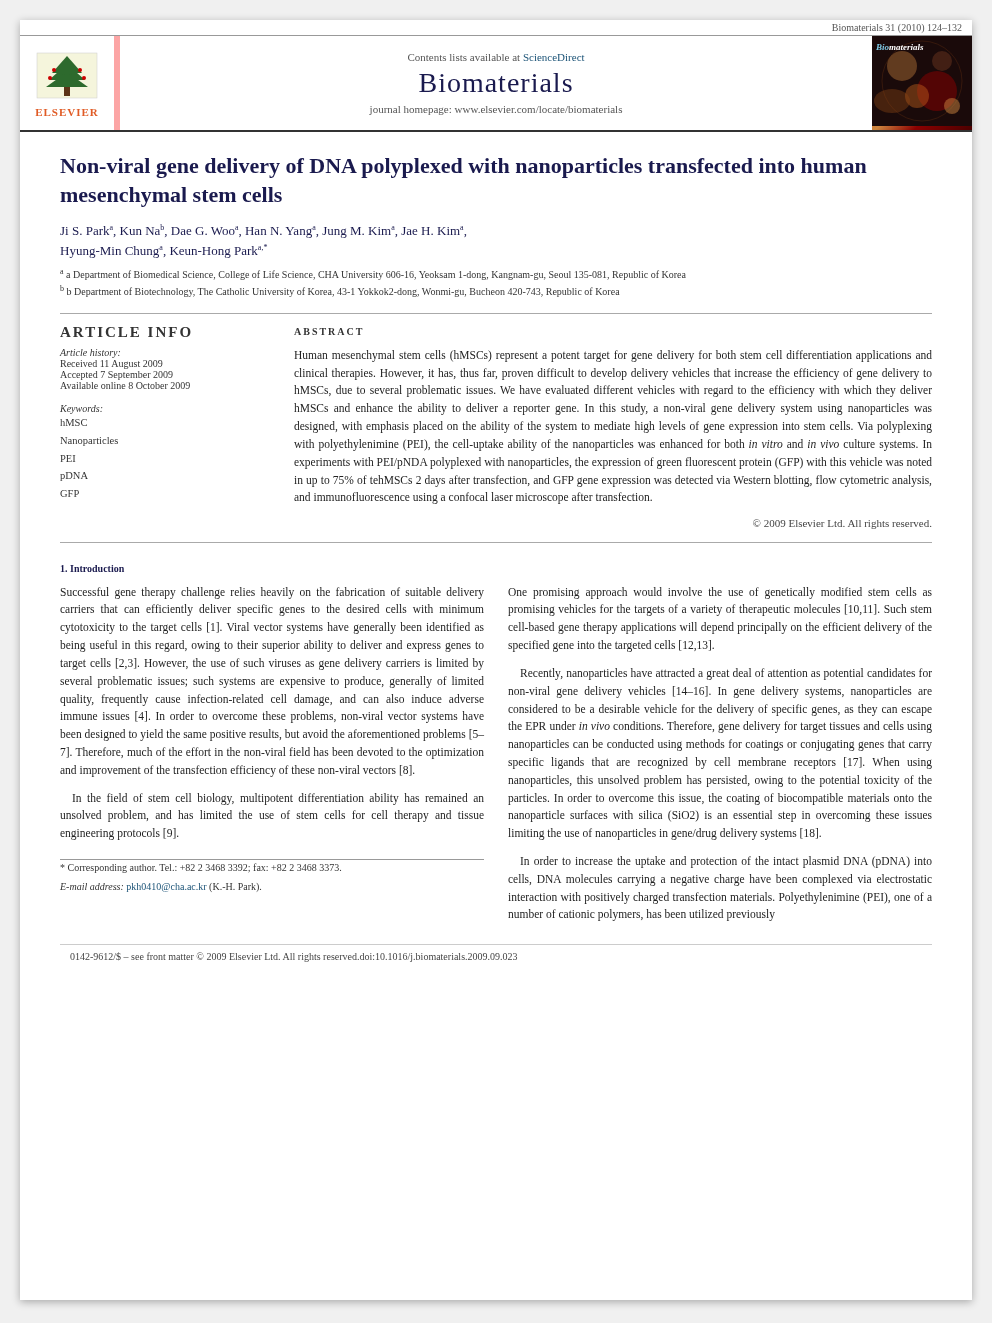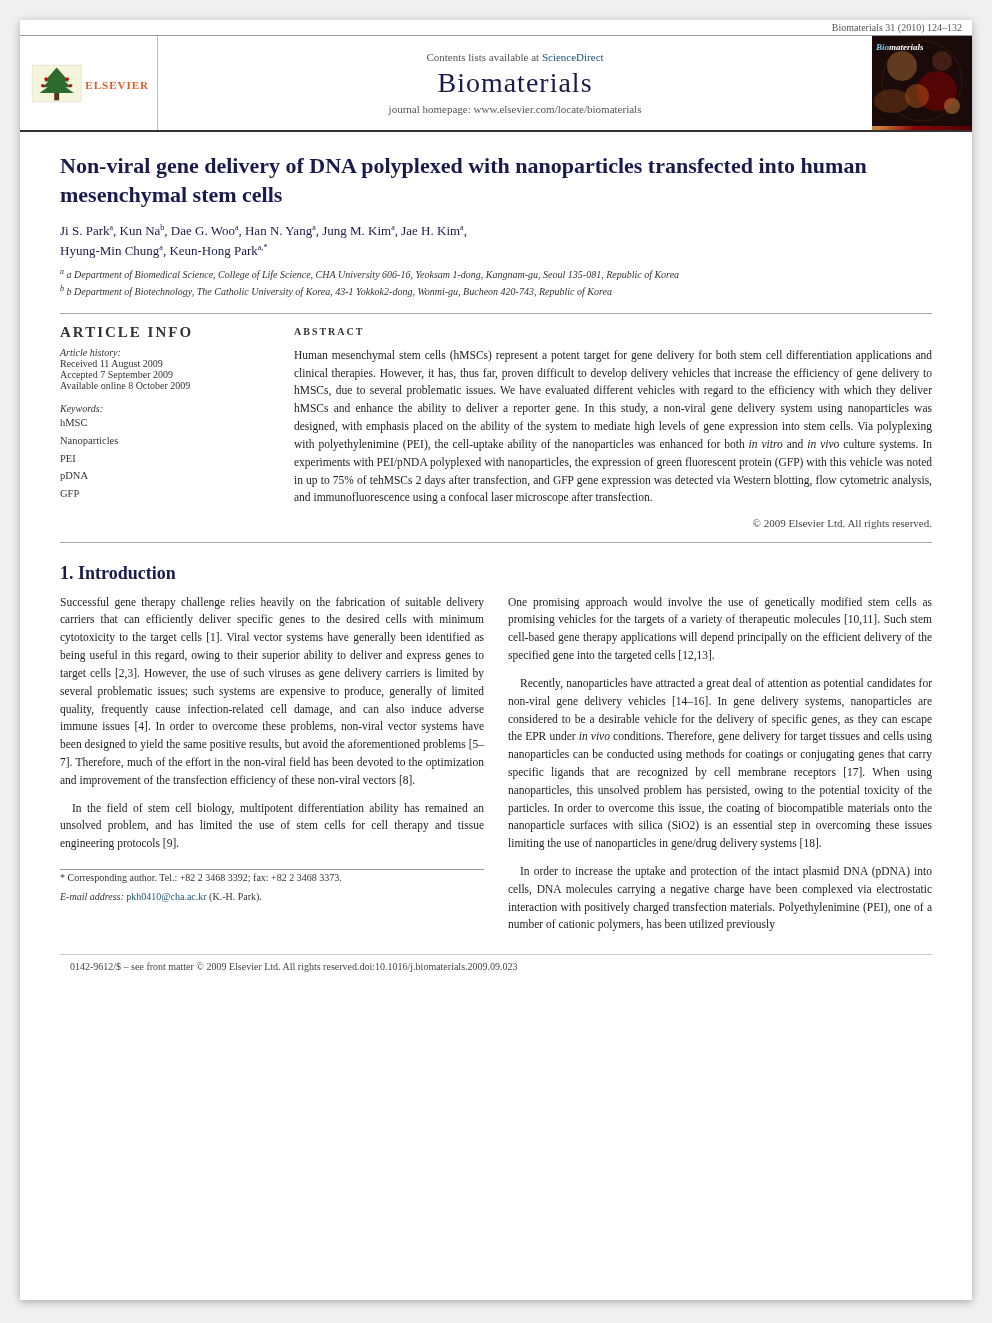--- a/index.html
+++ b/index.html
@@ -18,28 +18,28 @@
       box-shadow: 0 2px 8px rgba(0,0,0,0.3);
     }
     
     .journal-header {
       display: flex;
       align-items: stretch;
       border-bottom: 2px solid #333;
       margin-bottom: 0;
     }
     .elsevier-logo {
-      width: 138px;
+      width: 100px;
       min-height: 90px;
       display: flex;
-      flex-direction: row;
+      flex-direction: column;
       align-items: center;
       justify-content: center;
       padding: 8px;
-      border-right: 1px solid #fca5a5;
+      border-right: 6px solid #fca5a5;
       flex-shrink: 0;
     }
     .elsevier-tree {
       width: 70px;
       height: 55px;
     }
     .elsevier-text {
       font-size: 11px;
       color: #e05b25;
       font-weight: bold;
@@ -119,21 +119,20 @@
       font-size: 13px;
       color: #1a1a4e;
       margin-bottom: 6px;
       line-height: 1.5;
     }
     .affiliations {
       font-size: 10px;
       color: #333;
       margin-bottom: 14px;
       line-height: 1.5;
-      font-style: italic;
     }
     .divider-line {
       border: none;
       border-top: 1px solid #aaa;
       margin: 10px 0;
     }
     
     .two-col {
       display: flex;
       gap: 24px;
@@ -197,21 +196,21 @@
       font-size: 11px;
       color: #444;
       text-align: right;
       margin-top: 8px;
     }
     
     .intro-section {
       margin-top: 20px;
     }
     .section-number-title {
-      font-size: 18px;
+      font-size: 10px;
       font-weight: bold;
       color: #1a1a4e;
       margin-bottom: 10px;
     }
     .body-two-col {
       display: flex;
       gap: 24px;
     }
     .body-left {
       flex: 1;

